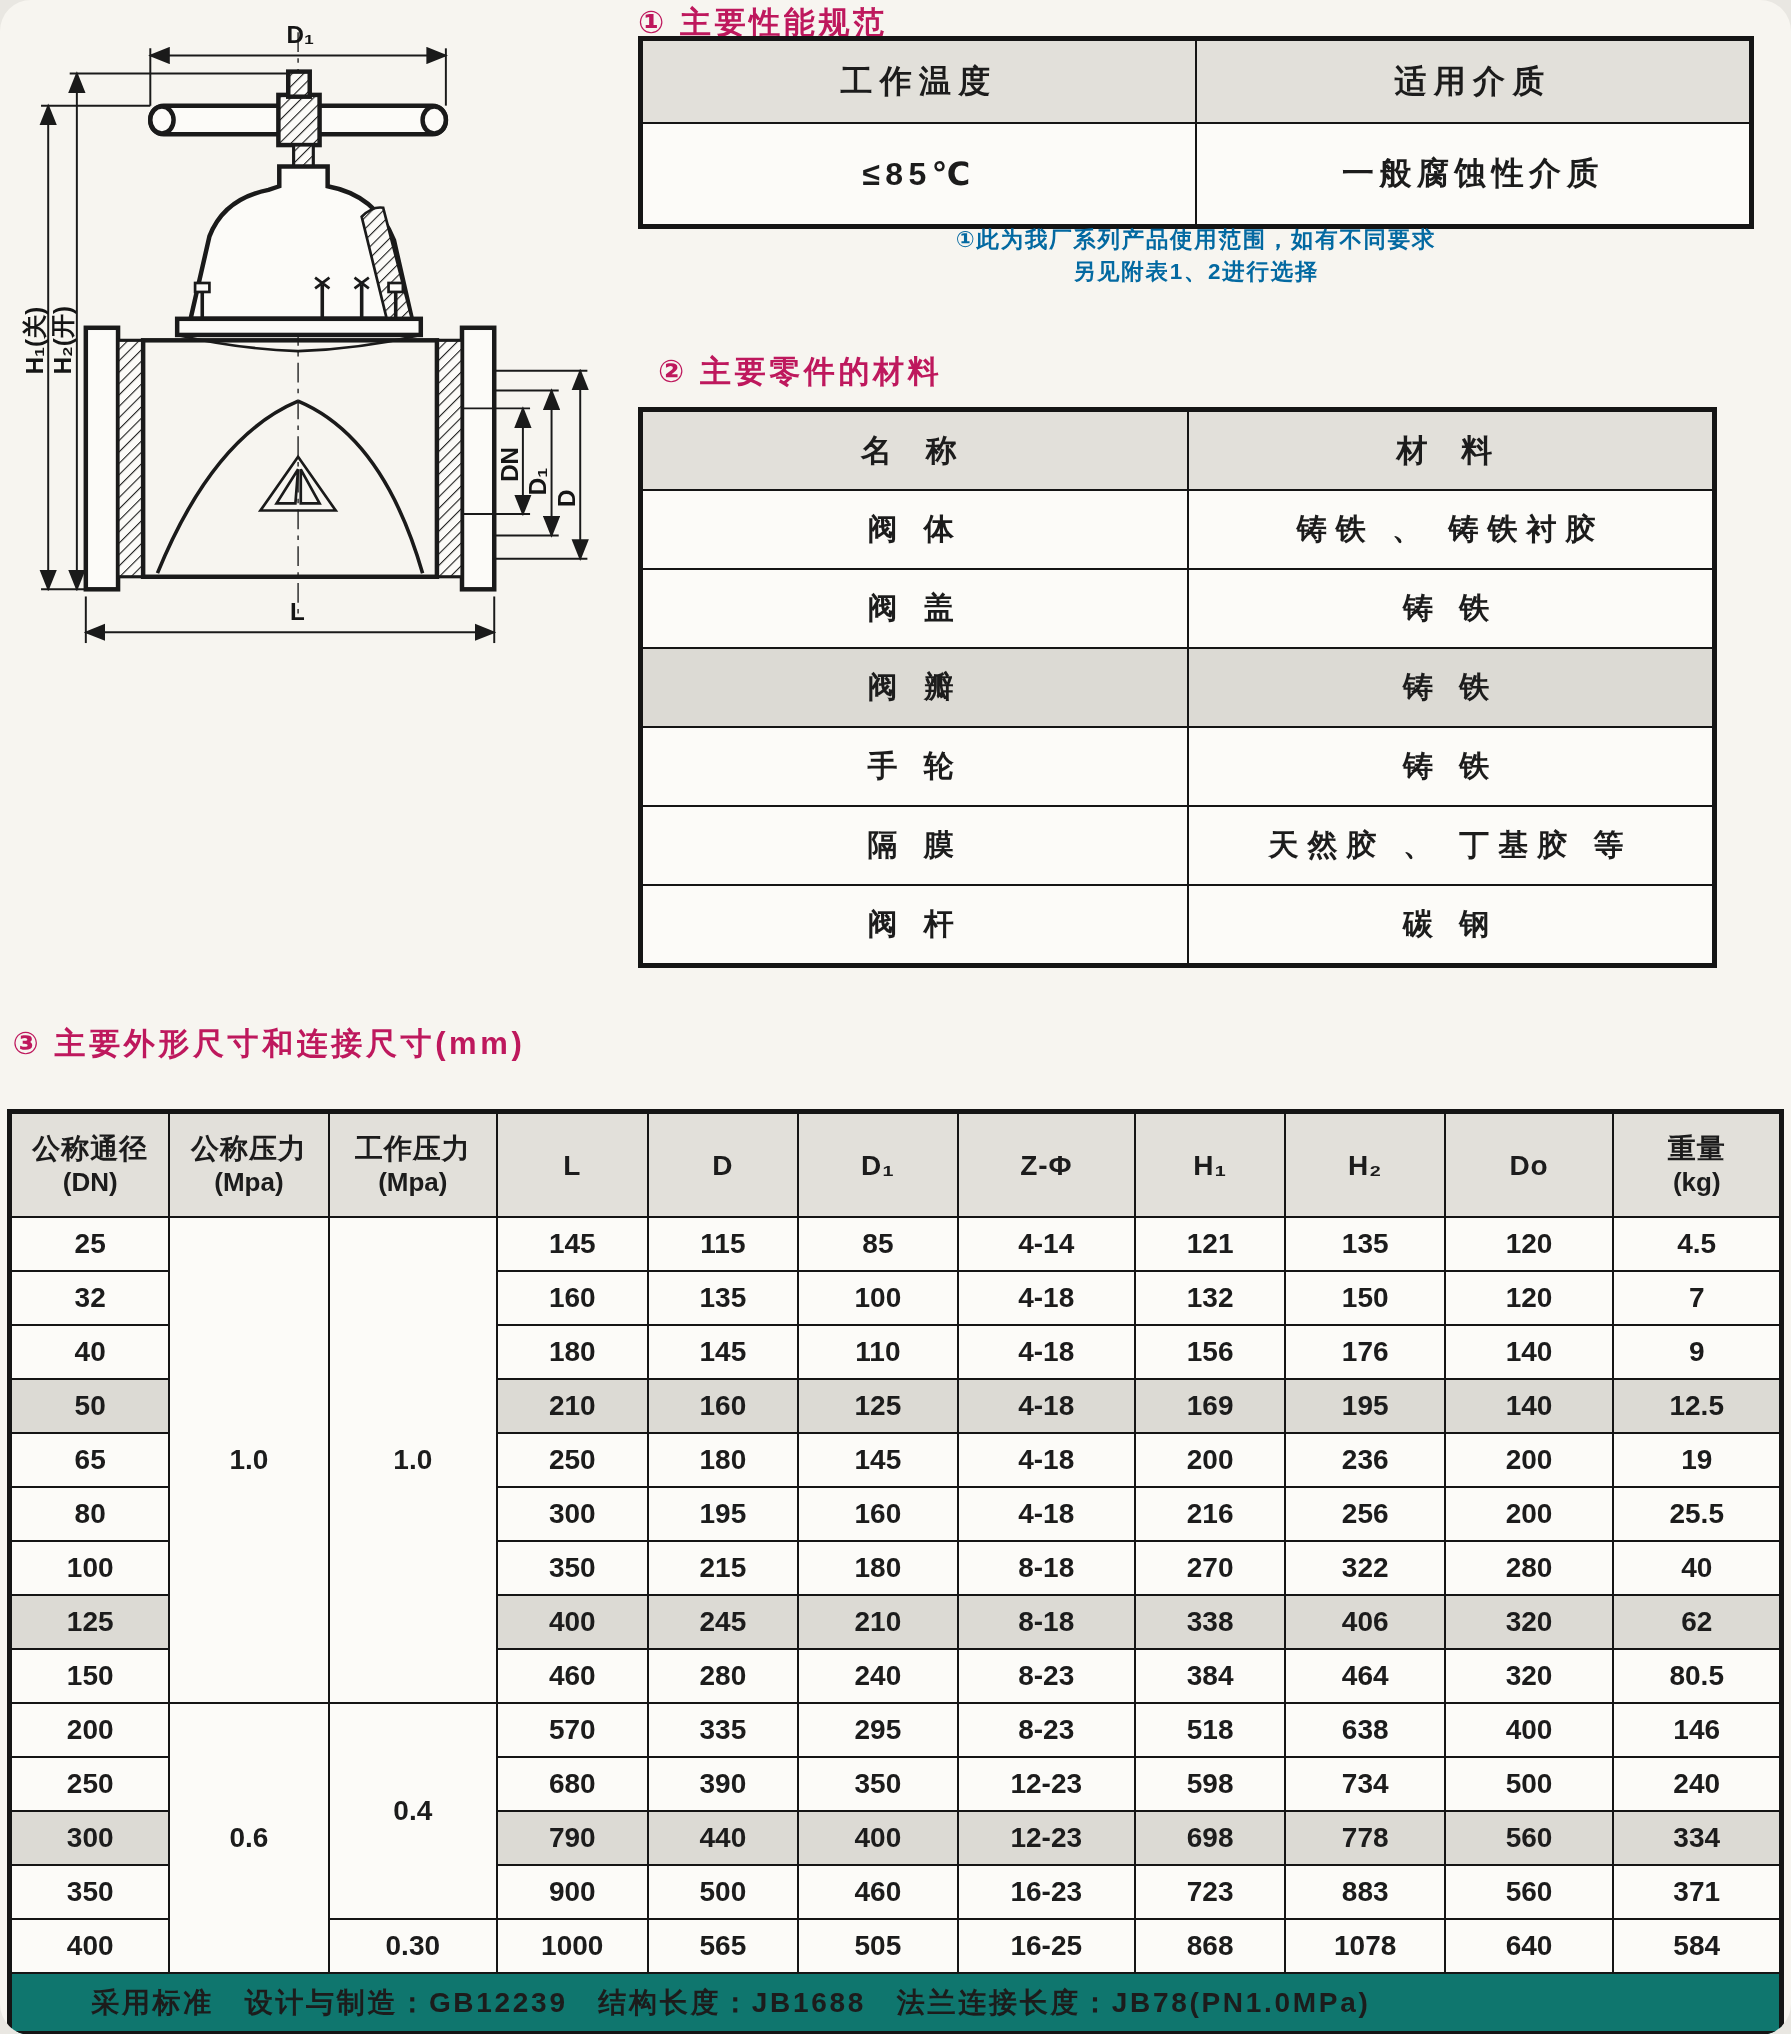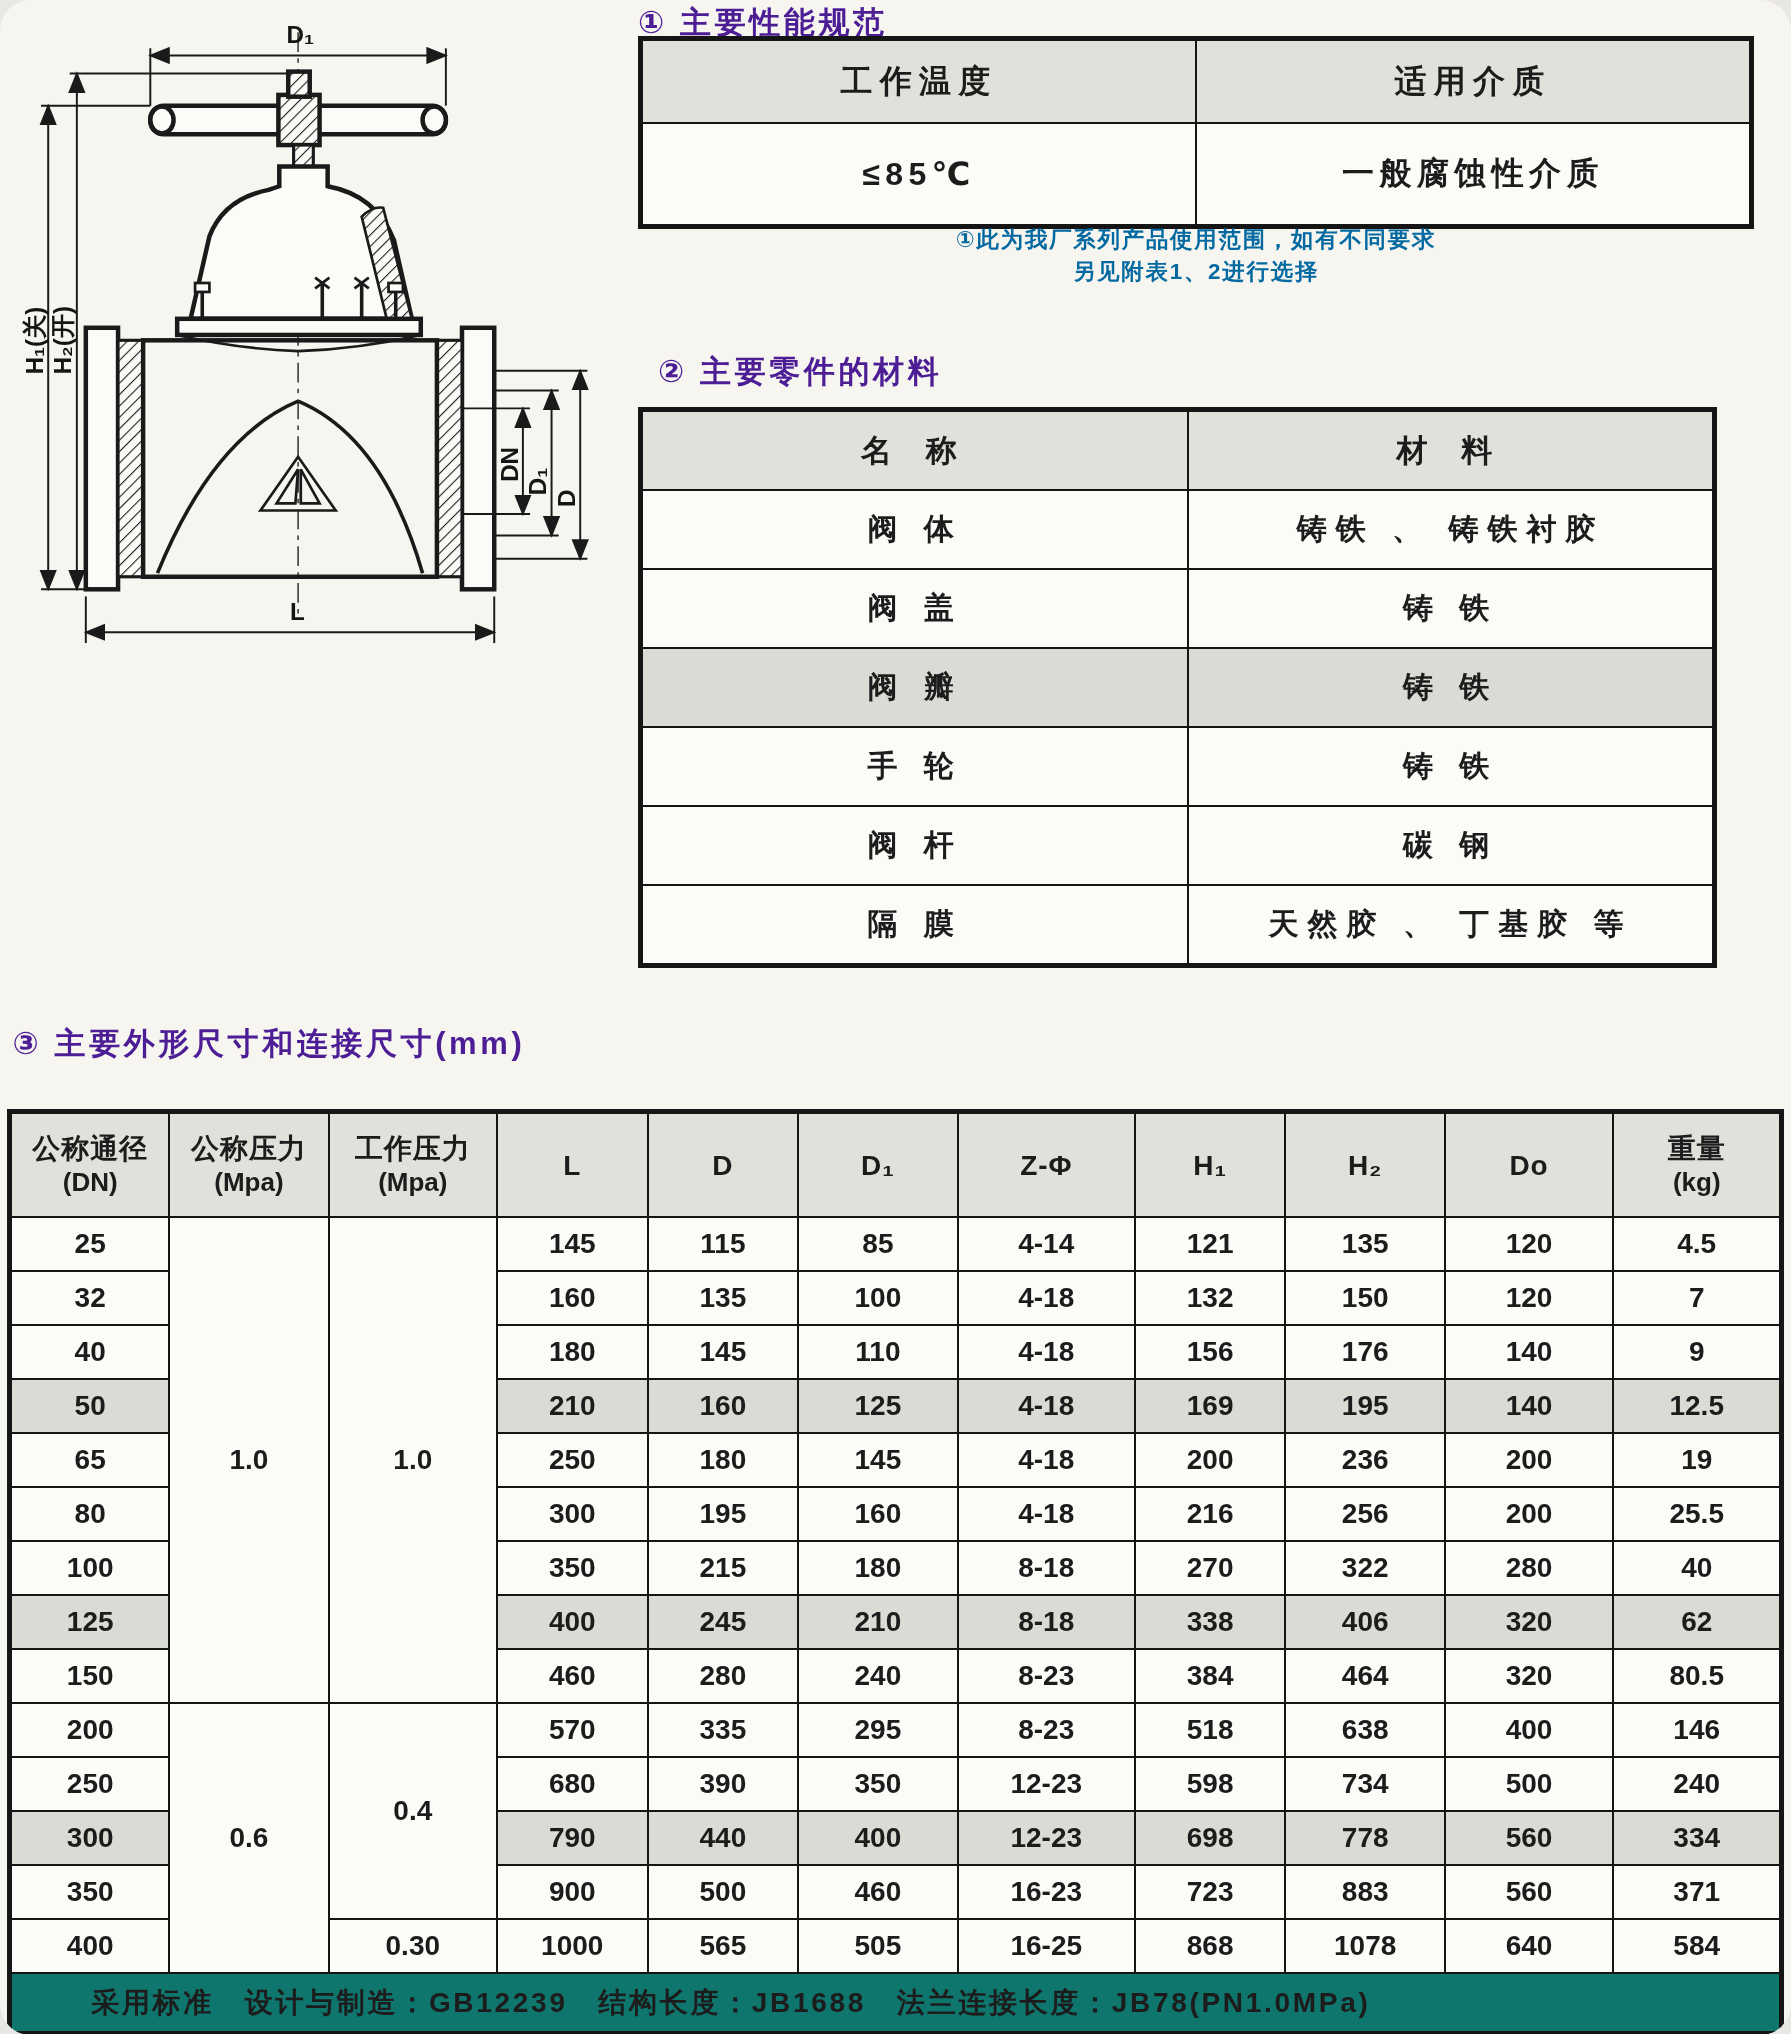--- a/index.html
+++ b/index.html
@@ -1,20 +1,20 @@
 <!DOCTYPE html>
 <html style="font-size:14.3px"><head>
 <meta charset="utf-8">
 <style>
   html,body{margin:0;padding:0;}
   body{font-family:"Liberation Sans","DejaVu Sans",sans-serif;background:#e9e7e2;}
   #page{position:relative;width:1791px;height:2035px;background:#f7f5f0;overflow:hidden;color:#161616;border-radius:31px;}
 
   
-  .sec-title{position:absolute;font-size:31px;font-weight:bold;letter-spacing:3.6px;color:#4c1d95;white-space:nowrap;}
+  .sec-title{position:absolute;font-size:31px;font-weight:bold;letter-spacing:3.6px;color:#be185d;white-space:nowrap;}
 
   
   table.t{border-collapse:collapse;table-layout:fixed;background:#fcfbf8;border:5.4px solid #151515;}
   table.t th, table.t td{border:2.7px solid #151515;text-align:center;vertical-align:middle;
     font-weight:bold;color:#1c1c1c;padding:0;}
   table.t th{background:#e2e0da;}
 
   
   .t1{position:absolute;left:638px;top:36px;width:1116px;}
   .t1 th{height:81px;font-size:32px;letter-spacing:7.2px;}
@@ -192,26 +192,26 @@
     </tr>
     <tr class="shade">
       <td>阀  瓣</td>
       <td>铸  铁</td>
     </tr>
     <tr>
       <td>手  轮</td>
       <td>铸  铁</td>
     </tr>
     <tr>
+      <td>隔  膜</td>
+      <td>天然胶 、 丁基胶 等</td>
+    </tr>
+    <tr>
       <td>阀  杆</td>
       <td>碳  钢</td>
-    </tr>
-    <tr>
-      <td>隔  膜</td>
-      <td>天然胶 、 丁基胶 等</td>
     </tr>
   </tbody>
     </table>
 
   <div class="sec-title" style="left:12.5px;top:1023px;">③ 主要外形尺寸和连接尺寸(mm)</div>
 
   <table class="t t3">
     <colgroup>
       <col style="width:9%">
         <col style="width:9%">

